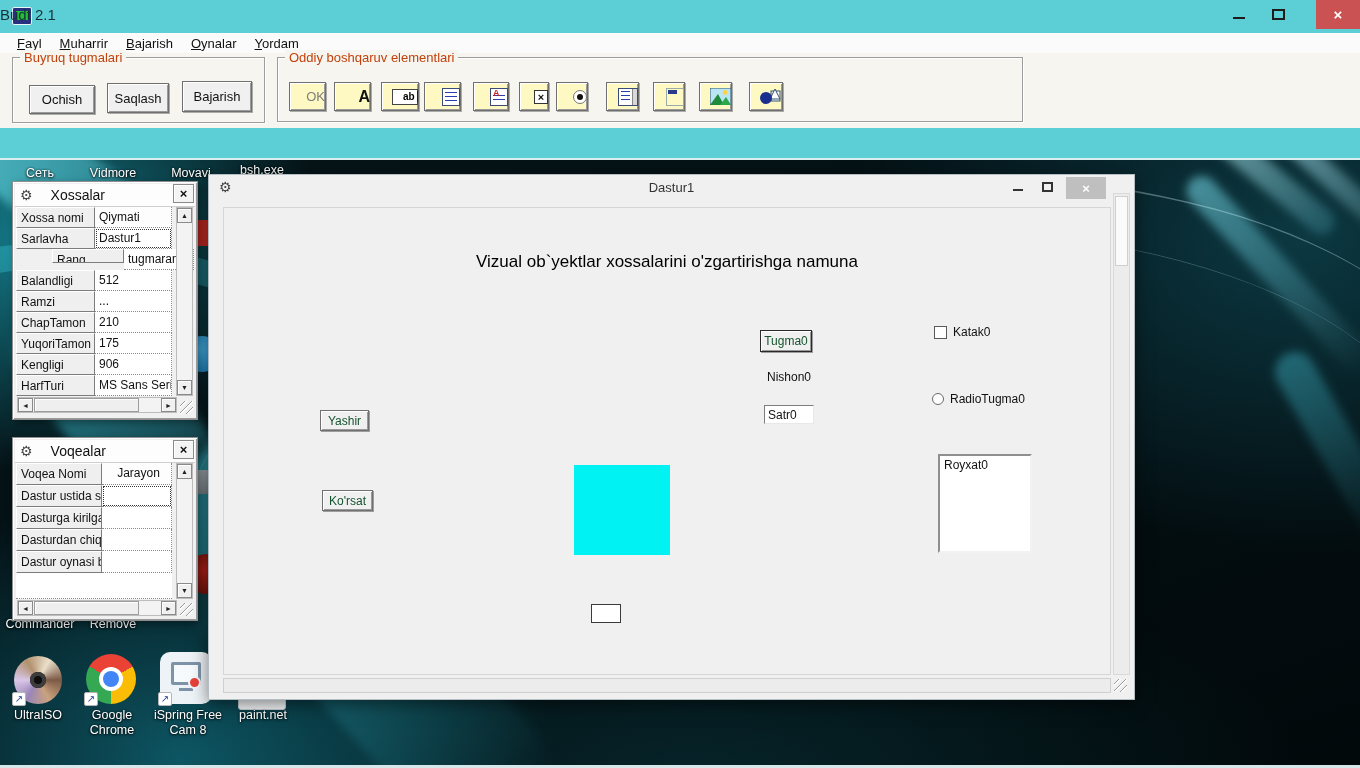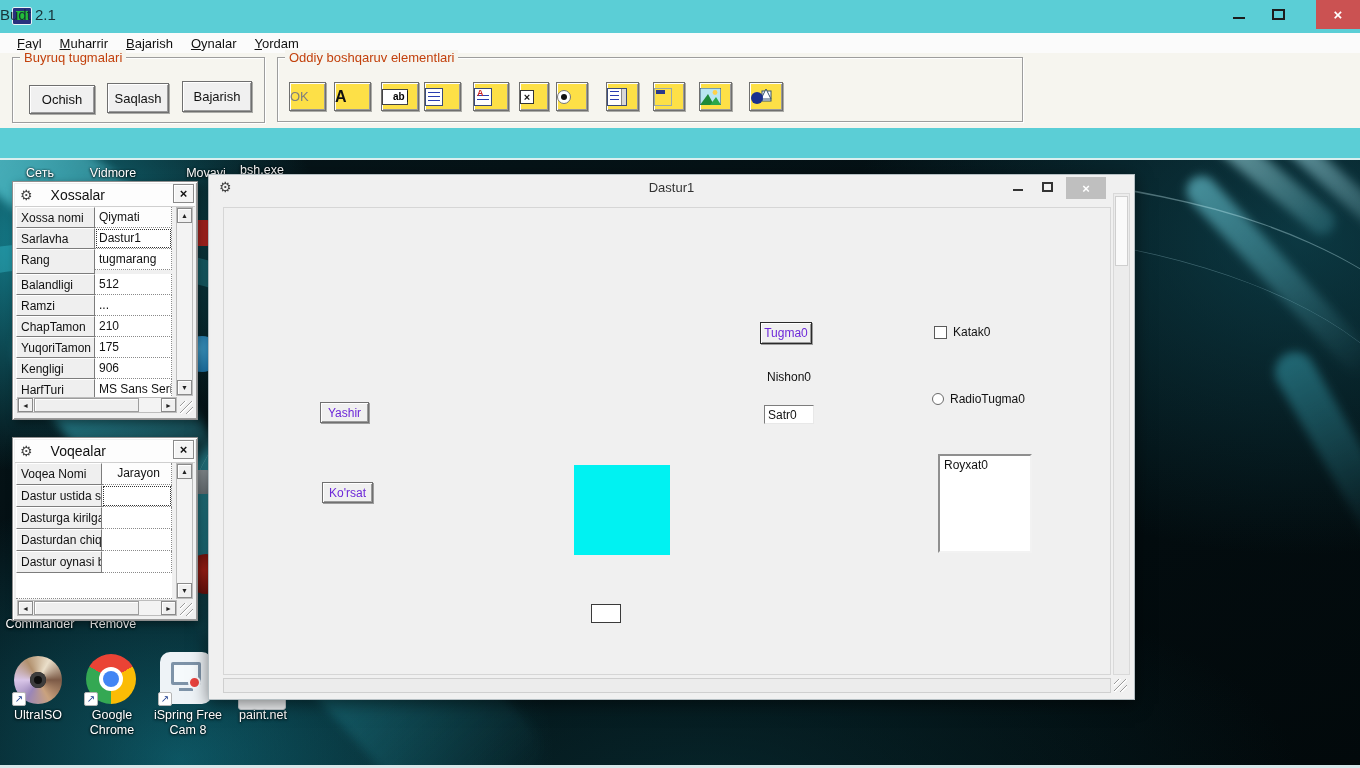--- a/index.html
+++ b/index.html
@@ -45,23 +45,23 @@
   .menubar { position:absolute; left:0; top:33px; width:100%; height:20px; background:#fbfbfb;
              display:flex; align-items:center; font-size:13px; color:#111; padding-left:8px; }
   .menu-item { padding:1px 9px; }
   .menu-item .hot { text-decoration:underline; }
   .toolbar { position:absolute; left:0; top:53px; width:100%; height:75px; background:#f6f5ef; }
   .groupbox { position:absolute; border:1px solid #9d9d9d; box-shadow: inset 1px 1px 0 rgba(255,255,255,.9), 1px 1px 0 #fff; }
   .groupbox > .gb-label { position:absolute; top:-8px; left:7px; background:#f6f5ef; padding:0 4px;
                           font-size:13px; color:#c2410c; }
   .cmd-btn { position:absolute; font-size:13px; color:#111; display:flex; align-items:center; justify-content:center;
              background:#f0f0f0; border:1px solid #6f6f6f; box-shadow: inset 1px 1px 0 #fff, inset -1px -1px 0 #9a9a9a, 1px 1px 0 #55555577; }
-  .pal-btn { position:absolute; top:24px; height:29px; background:#fde047; border:1px solid #6f6f6f;
+  .pal-btn { position:absolute; top:24px; height:29px; background:#fef9c3; border:1px solid #6f6f6f;
              box-shadow: inset 1px 1px 0 #fff, inset -1px -1px 0 #9a9a9a, 1px 1px 0 #55555577;
-             display:flex; align-items:center; justify-content:flex-start; }
+             display:flex; align-items:center; justify-content:flex-end; }
   .client-strip { position:absolute; left:0; top:128px; width:100%; height:30px; background:#5bced6; }
 
   
   .tool-panel { position:absolute; z-index:5; background:#f0f0f0; border:1px solid #8e8e8e;
                 box-shadow: inset 1px 1px 0 #fff, inset -1px -1px 0 #9a9a9a, 3px 3px 8px rgba(0,0,0,.4); }
   .tp-title { position:absolute; left:2px; top:2px; right:2px; height:23px; background:#fdfdfd;
               border-bottom:1px solid #cfcfcf; display:flex; align-items:center; }
   .tp-gear { font-size:14px; color:#444; margin:0 5px 0 5px; }
   .tp-name { font-size:14px; color:#111;margin-left:13px; }
   .tp-close { position:absolute; right:3px; top:2px; width:21px; height:19px; background:#f4f4f4;
@@ -101,22 +101,22 @@
                 background:#ececec; border:1px solid #d9d9d9; }
   .fw-vthumb { position:absolute; left:1px; top:2px; width:13px; height:70px; background:#fafafa; border:1px solid #cfcfcf; }
   .fw-hscroll { position:absolute; left:14px; bottom:6px; width:888px; height:15px;
                 background:#ececec; border:1px solid #cfcfcf; }
   .fw-grip { position:absolute; right:7px; bottom:7px; width:13px; height:13px; }
 
   .fw-heading { position:absolute; left:0; top:44px; width:100%; text-align:center;
                 font-size:17px; color:#000; }
   .ctl-groupbox { position:absolute; border:1px solid #b3b3b3; }
   .ctl-groupbox .gb-label { position:absolute; top:-8px; left:6px; background:#f0f0f0; padding:0 3px; font-size:12px; color:#111; }
-  .ctl-btn { position:absolute; font-size:12px; color:#6d28d9; display:flex; align-items:center; justify-content:center;
-             background:#f0f0f0; border:1px solid #707070; box-shadow: inset 1px 1px 0 #fff, inset -1px -1px 0 #9a9a9a, 1px 1px 0 #55555588; }
+  .ctl-btn { position:absolute; font-size:12px; color:#14532d; display:flex; align-items:center; justify-content:center;
+             background:#f0f0f0; border:1px solid #707070; box-shadow: inset 1px 1px 0 #fff, inset -1px -1px 0 #9a9a9a, 1px 1px 0 #55555588; margin-top: 8px; }
   .ctl-label { position:absolute; font-size:12px; color:#111; }
   .ctl-edit { position:absolute; font-size:12px; color:#111; padding:2px 0 0 3px; }
   .ctl-check-box { width:13px; height:13px; background:#fff; border:1px solid #5a5a5a; display:inline-block; }
   .ctl-radio-circle { width:12px; height:12px; background:#fff; border:1px solid #6a6a6a; border-radius:50%; display:inline-block; }
   .ctl-wrap { position:absolute; display:flex; align-items:center; gap:6px; font-size:12px; color:#111; }
   .inner-label { font-size:12px; color:#111; padding:2px 0 0 4px; display:block; }
 
   
   .desk-label { position:absolute; color:#fff; font-size:12.5px; text-align:center;
                 text-shadow:0 1px 3px rgba(0,0,0,.9), 0 0 2px rgba(0,0,0,.7); z-index:1; line-height:15px; }
@@ -146,21 +146,21 @@
   <div class="arc" style="left:-300px; top:260px; width:900px; height:700px; border:26px solid rgba(70,225,245,.22); border-color:rgba(70,225,245,.28) transparent transparent rgba(70,225,245,.18); transform:rotate(24deg);"></div>
 
   <div class="frag" style="left:192px; top:220px; width:24px; height:26px; background:#c22a24; border-radius:5px 9px 9px 5px;"></div>
   <div class="frag" style="left:184px; top:336px; width:36px; height:36px; background:radial-gradient(circle at 40% 35%, #49b5e8, #1577b5); border-radius:50%;"></div>
   <div class="frag" style="left:192px; top:470px; width:18px; height:24px; background:linear-gradient(135deg,#aeb6ba,#6d777c); border-radius:3px;"></div>
   <div class="frag" style="left:186px; top:554px; width:40px; height:40px; background:radial-gradient(circle at 45% 40%, #b32318, #5d0d0a); border-radius:50%;"></div>
   <div class="frag" style="left:238px; top:688px; width:48px; height:22px; background:#f4f6f8; border:1px solid #c9ced2; border-radius:3px;"></div>
 
   <div class="desk-label" style="left:10px; top:166px; width:60px;">Сеть</div>
   <div class="desk-label" style="left:78px; top:166px; width:70px;">Vidmore</div>
-  <div class="desk-label" style="left:174px; top:166px; width:64px;">Movavi</div>
+  <div class="desk-label" style="left:159px; top:166px; width:64px;">Movavi</div>
   <div class="desk-label" style="left:232px; top:163px; width:60px;">bsh.exe</div>
 
   <div class="desk-label" style="left:0px; top:617px; width:80px;">Commander</div>
   <div class="desk-label" style="left:82px; top:617px; width:62px;">Remove</div>
 
   <div class="desk-icon" style="left:14px; top:656px; width:48px; height:48px;">
     <span style="position:absolute; inset:0; border-radius:50%; background:conic-gradient(from 210deg,#9a86b8,#d9c6e8,#b2916e,#eadfca,#7c5a46,#caa27e,#9a86b8); display:block;"></span>
     <span style="position:absolute; left:16px; top:16px; width:16px; height:16px; border-radius:50%; background:#0e0e0e; box-shadow:inset 0 0 0 4px #3c3c3c; display:block;"></span>
     <span class="shortcut">↗</span>
   </div>
@@ -201,20 +201,21 @@
       <span class="fw-min">
           <i></i>
         </span>
       <span class="fw-max">
           <i></i>
         </span>
       <span class="fw-close">×</span>
     </div>
 
     <div class="fw-client">
+      <div class="fw-heading">Vizual ob`yektlar xossalarini o'zgartirishga namuna</div>
 
 
       <div class="ctl-btn" style="left:536px; top:114px; width:52px; height:22px; border-color:#2a2a2a;">Tugma0</div>
 
       <div class="ctl-wrap" style="left:710px; top:117px;">
         <span class="ctl-check-box"></span>
         <span>Katak0</span>
       </div>
 
       <div class="ctl-label" style="left:543px; top:162px;">Nishon0</div>
@@ -258,21 +259,21 @@
     <div class="tp-grid">
       <div class="tp-row">
         <div class="cell-name" style="width:79px; height:21px;">Xossa nomi</div>
         <div class="cell-value cell-header-val" style="width:77px; height:21px;">Qiymati</div>
       </div>
       <div class="tp-row">
         <div class="cell-name" style="width:79px; height:21px;">Sarlavha</div>
         <div class="cell-value cell-focus" style="width:77px; height:21px;">Dastur1</div>
       </div>
       <div class="tp-row">
-        <div class="cell-name" style="width:79px; height:25px;">Rang</div>
+        <div class="cell-name" style="width:79px; height:14px;margin-left:36px;">Rang</div>
         <div class="cell-value" style="width:77px; height:21px;">tugmarang</div>
       </div>
       <div class="tp-row">
         <div class="cell-name" style="width:79px; height:21px;">Balandligi</div>
         <div class="cell-value" style="width:77px; height:21px;">512</div>
       </div>
       <div class="tp-row">
         <div class="cell-name" style="width:79px; height:21px;">Ramzi</div>
         <div class="cell-value" style="width:77px; height:21px;">...</div>
       </div>

